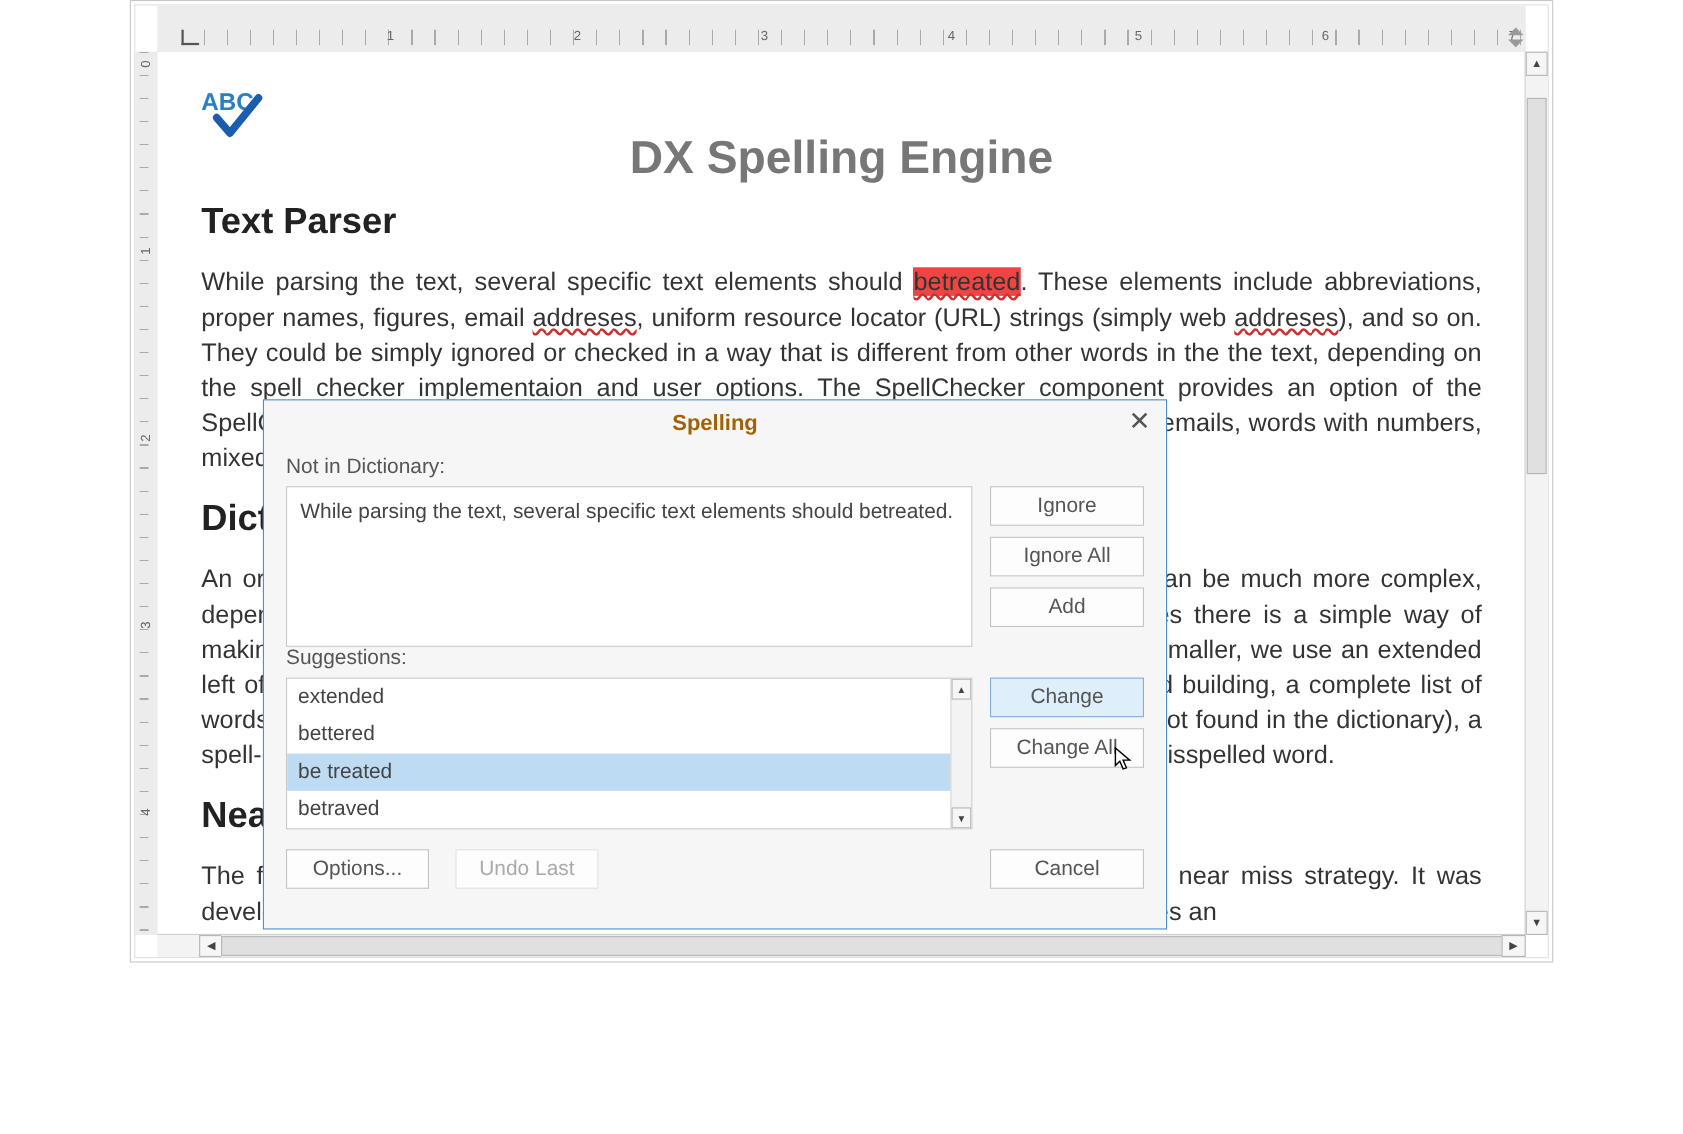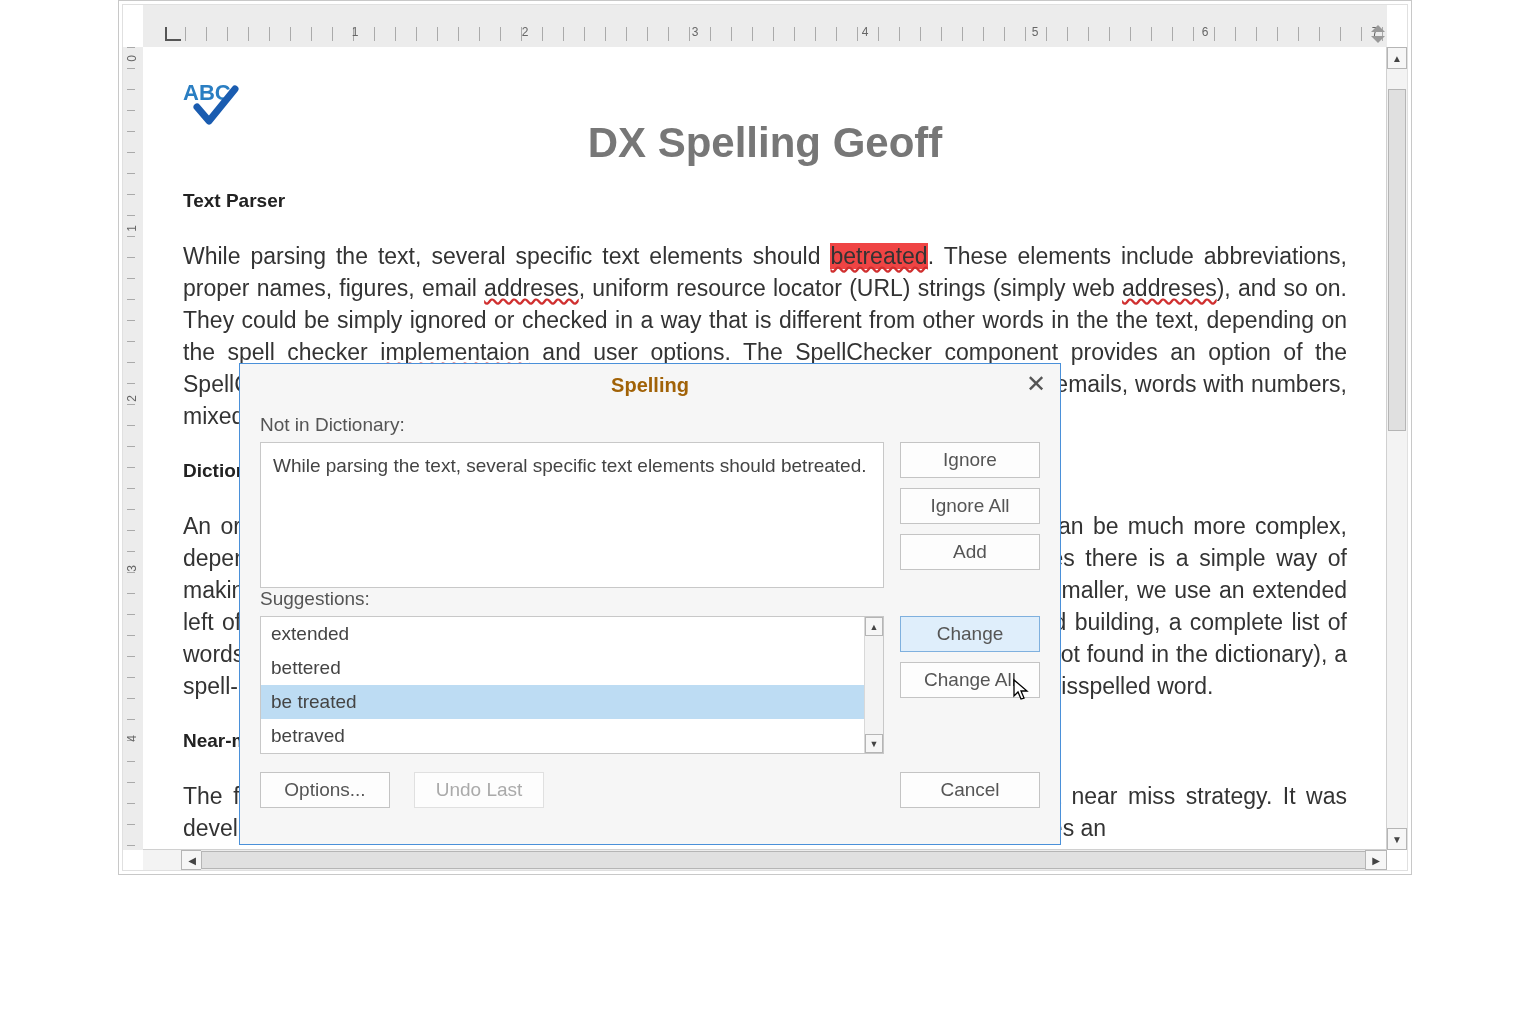--- a/index.html
+++ b/index.html
@@ -197,21 +197,21 @@
     left: 10px; top: 8px;
   }
   h1.title {
     text-align: center;
     font-size: 42px;
     color: #777;
     font-weight: 700;
     margin: 0 0 26px 0;
   }
   h2.section {
-    font-size: 19px;
+    font-size: 33px;
     font-weight: 700;
     color: #222;
     margin: 20px 0 12px 0;
   }
   .body-text {
     text-align: justify;
     text-justify: inter-word;
   }
   .mis {
     border-bottom: 2px wavy #d03030;
@@ -390,21 +390,21 @@
     <div class="doc">
       <div class="page">
         <div>
           <span class="abc-icon">
             <span class="a">ABC</span>
             <svg width="46" height="42" viewBox="0 0 46 42">
               <path d="M4 22 L16 36 L42 4" stroke="#1a5cb0" stroke-width="7" fill="none" stroke-linecap="round" stroke-linejoin="round"></path>
             </svg>
           </span>
         </div>
-        <h1 class="title">DX Spelling Geoff</h1>
+        <h1 class="title">DX Spelling Engine</h1>
 
         <h2 class="section">Text Parser</h2>
         <p class="body-text"><span>While parsing the text, several specific text elements should </span><span class="hl"><span class="mis">betreated</span></span><span>. These elements include abbreviations, proper names, figures, email </span><span class="mis">addreses</span><span>, uniform resource locator (URL) strings (simply web </span><span class="mis">addreses</span><span>), and so on. They could be simply ignored or checked in a way that is different from other words in the the text, depending on the spell checker </span><span class="mis">implementaion</span><span> and user options. The SpellChecker component provides an option of the SpellChecker.OptionsSpelling that allows a user to avoid checking web addresses or emails, words with numbers, mixed case and upper case words.</span></p>
 
         <h2 class="section">Dictionaries</h2>
         <p class="body-text"><span>An ordinary dictionary is simply a list of words of a given language. In real life, it can be much more complex,     depending on the morphology of a language. For several Indo-European languages there is a simple way of making word-forms - adding affixes - prefixes or postfixes. So, to make a dictionary smaller, we use an extended left of words, affixes and the rules for making word-forms. By using the rules of word building, a complete list of words could be built when necessary. If a word is recognized as misspelled, (that is, not found in the dictionary), a spell-checker should suggest one or more words, which are </span><span class="mis">suggeted</span><span> to replace the misspelled word.</span></p>
 
         <h2 class="section">Near-miss strategy</h2>
         <p class="body-text"><span>The first algorithm implemented by SpellChecker for building a suggestion list is a near miss strategy. It was developed by </span><span class="lnk">Geoff Kuenning</span><span> (http://ficus-www.cs.ucla.edu/geoff/geoff.html) and makes an</span></p>
       </div>

